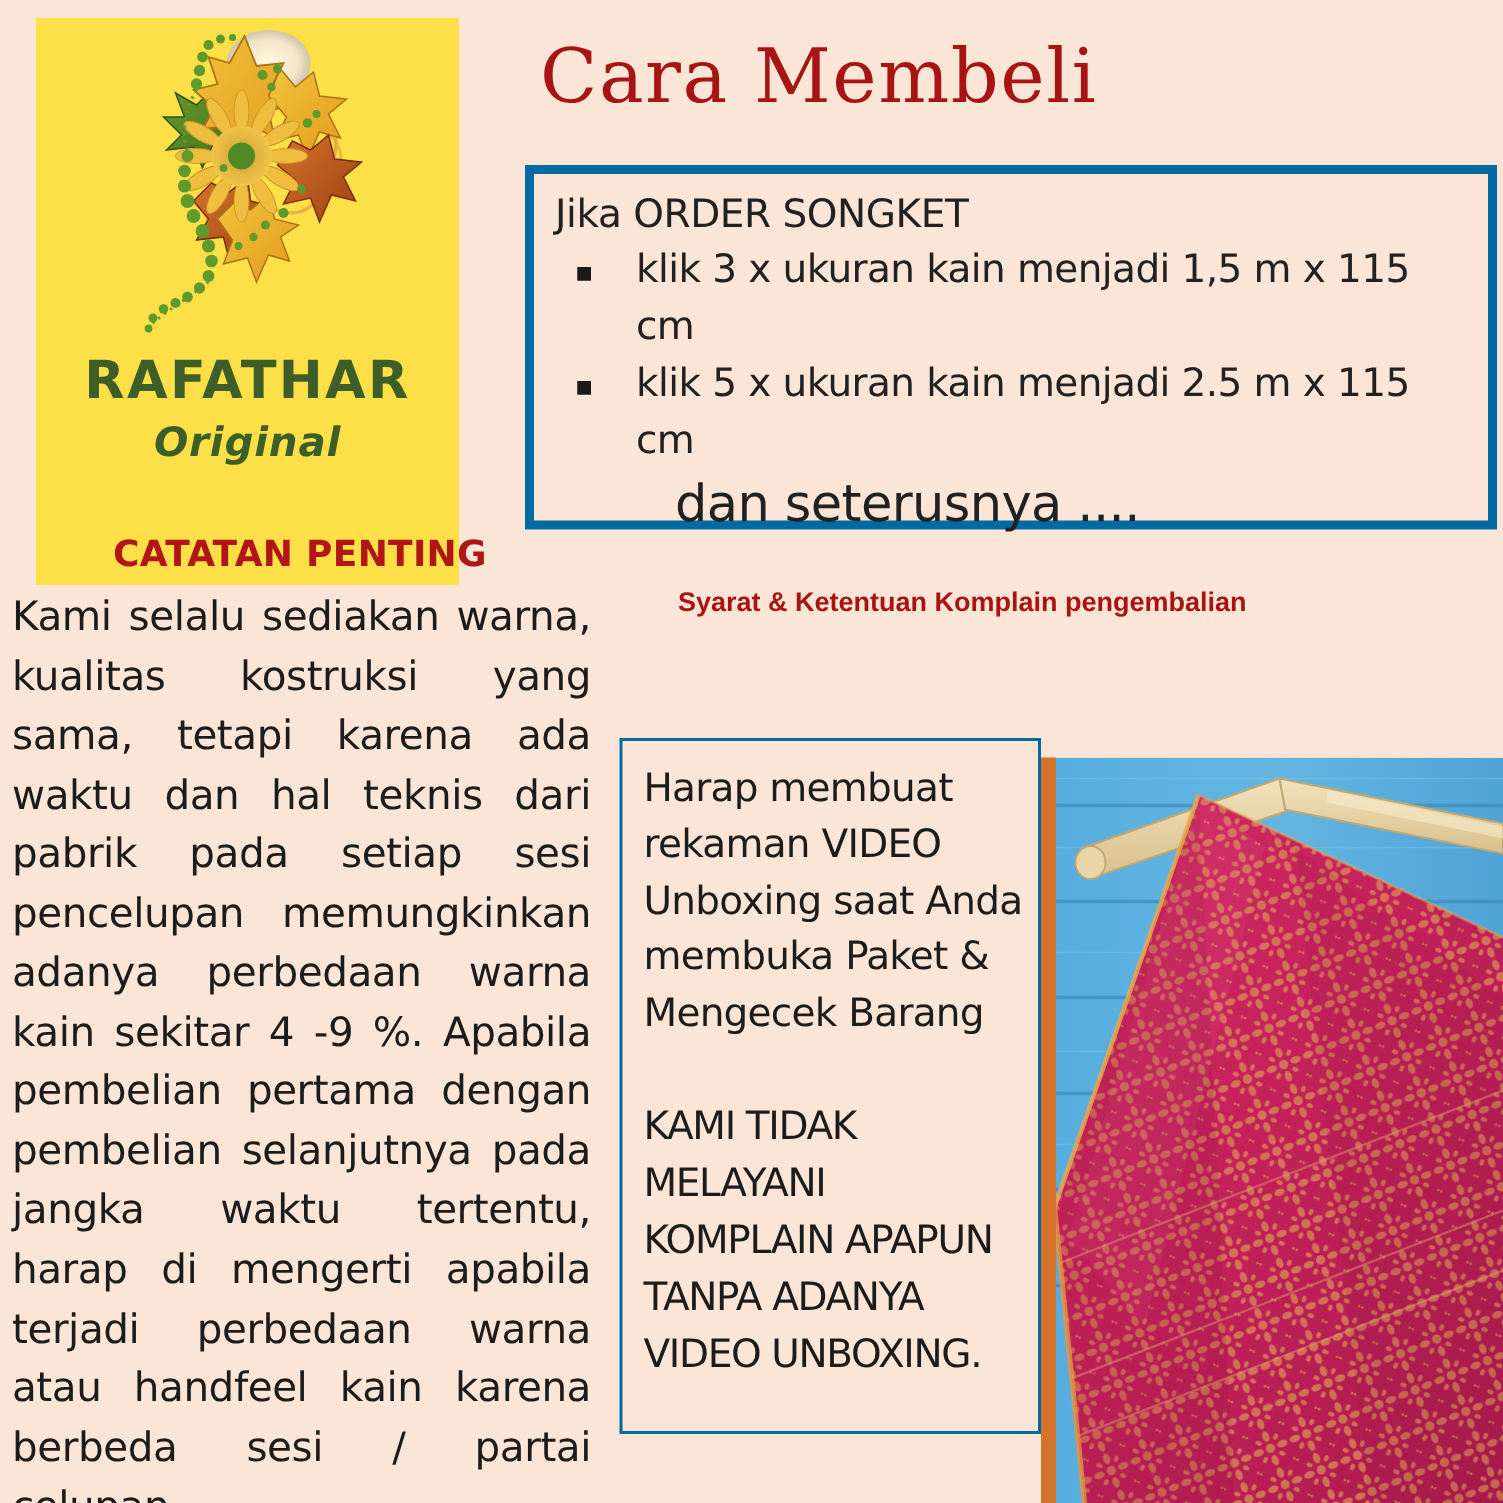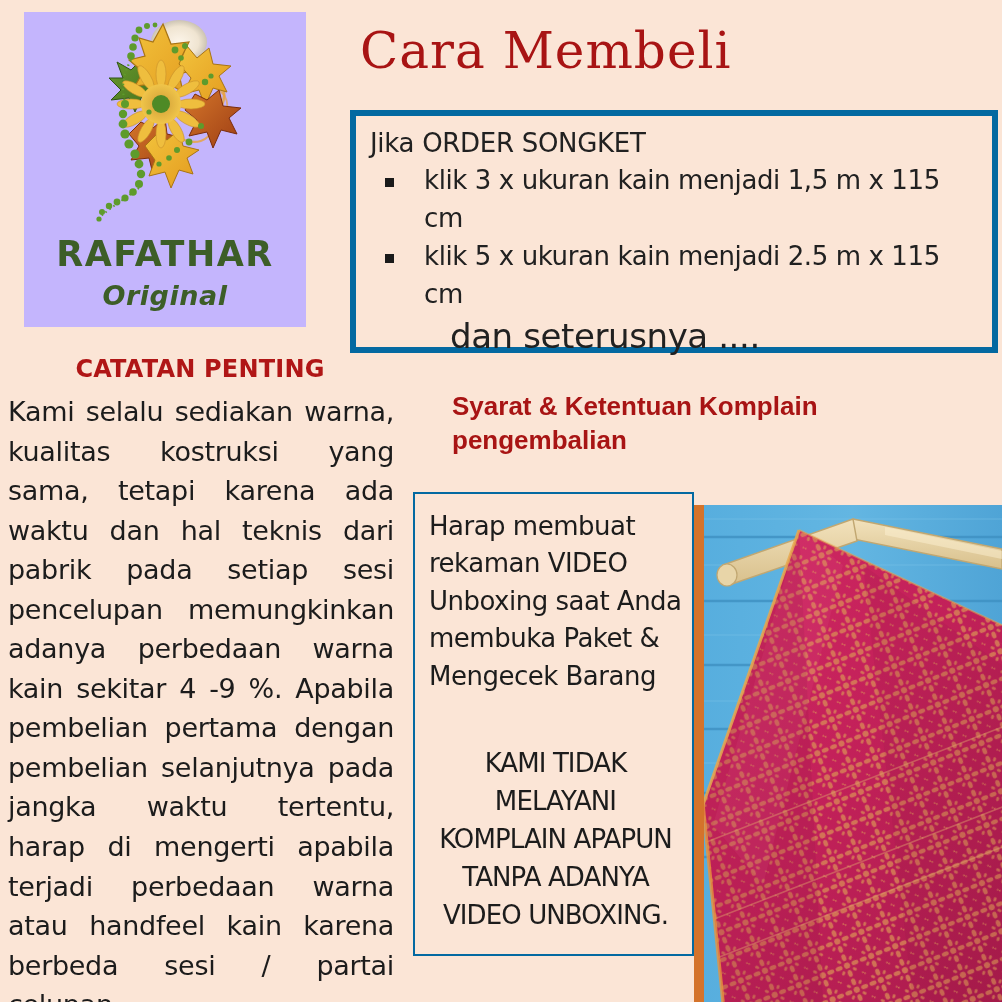--- a/index.html
+++ b/index.html
@@ -12,22 +12,22 @@
     overflow: hidden;
     position: relative;
   }
 
   #page { position: relative; width: 1002px; height: 1002px; }
 
   
   .logo-card {
     position: absolute;
     left: 24px; top: 12px;
-    width: 282px; height: 315px;
-    background: #c4b5fd;
+    width: 282px; height: 378px;
+    background: #fde047;
   }
   .logo-art {
     position: absolute;
     left: 50%; top: 4px;
     transform: translateX(-50%);
     width: 172px; height: 210px;
   }
   .logo-brand {
     position: absolute;
     left: 0; right: 0; top: 222px;
@@ -125,21 +125,21 @@
     letter-spacing: -0.3px;
   }
 
   
   .syarat-head {
     position: absolute;
     left: 452px; top: 390px;
     width: 470px;
     font-family: "Liberation Sans", sans-serif;
     font-weight: bold;
-    font-size: 26px;
+    font-size: 18px;
     line-height: 1.3;
     color: #A81414;
   }
 
   
   .video-box {
     position: absolute;
     left: 413px; top: 492px;
     width: 281px; height: 464px;
     border: 2px solid #0369a1;
@@ -148,27 +148,26 @@
     z-index: 3;
   }
   .video-p {
     font-family: "DejaVu Sans", sans-serif;
     font-size: 26px;
     line-height: 1.44;
     color: #1C1C1C;
     letter-spacing: -0.5px;
   }
   .video-p2 {
-    margin-top: 50px;
+    margin-top: 38px;
     font-family: "DejaVu Sans", sans-serif;
     font-size: 26px;
     line-height: 1.46;
     color: #1C1C1C;
     letter-spacing: -0.9px;
-    text-align: center;
   }
 
   
   .photo {
     position: absolute;
     left: 703px; top: 505px;
     width: 299px; height: 497px;
     overflow: hidden;
     z-index: 1;
   }

